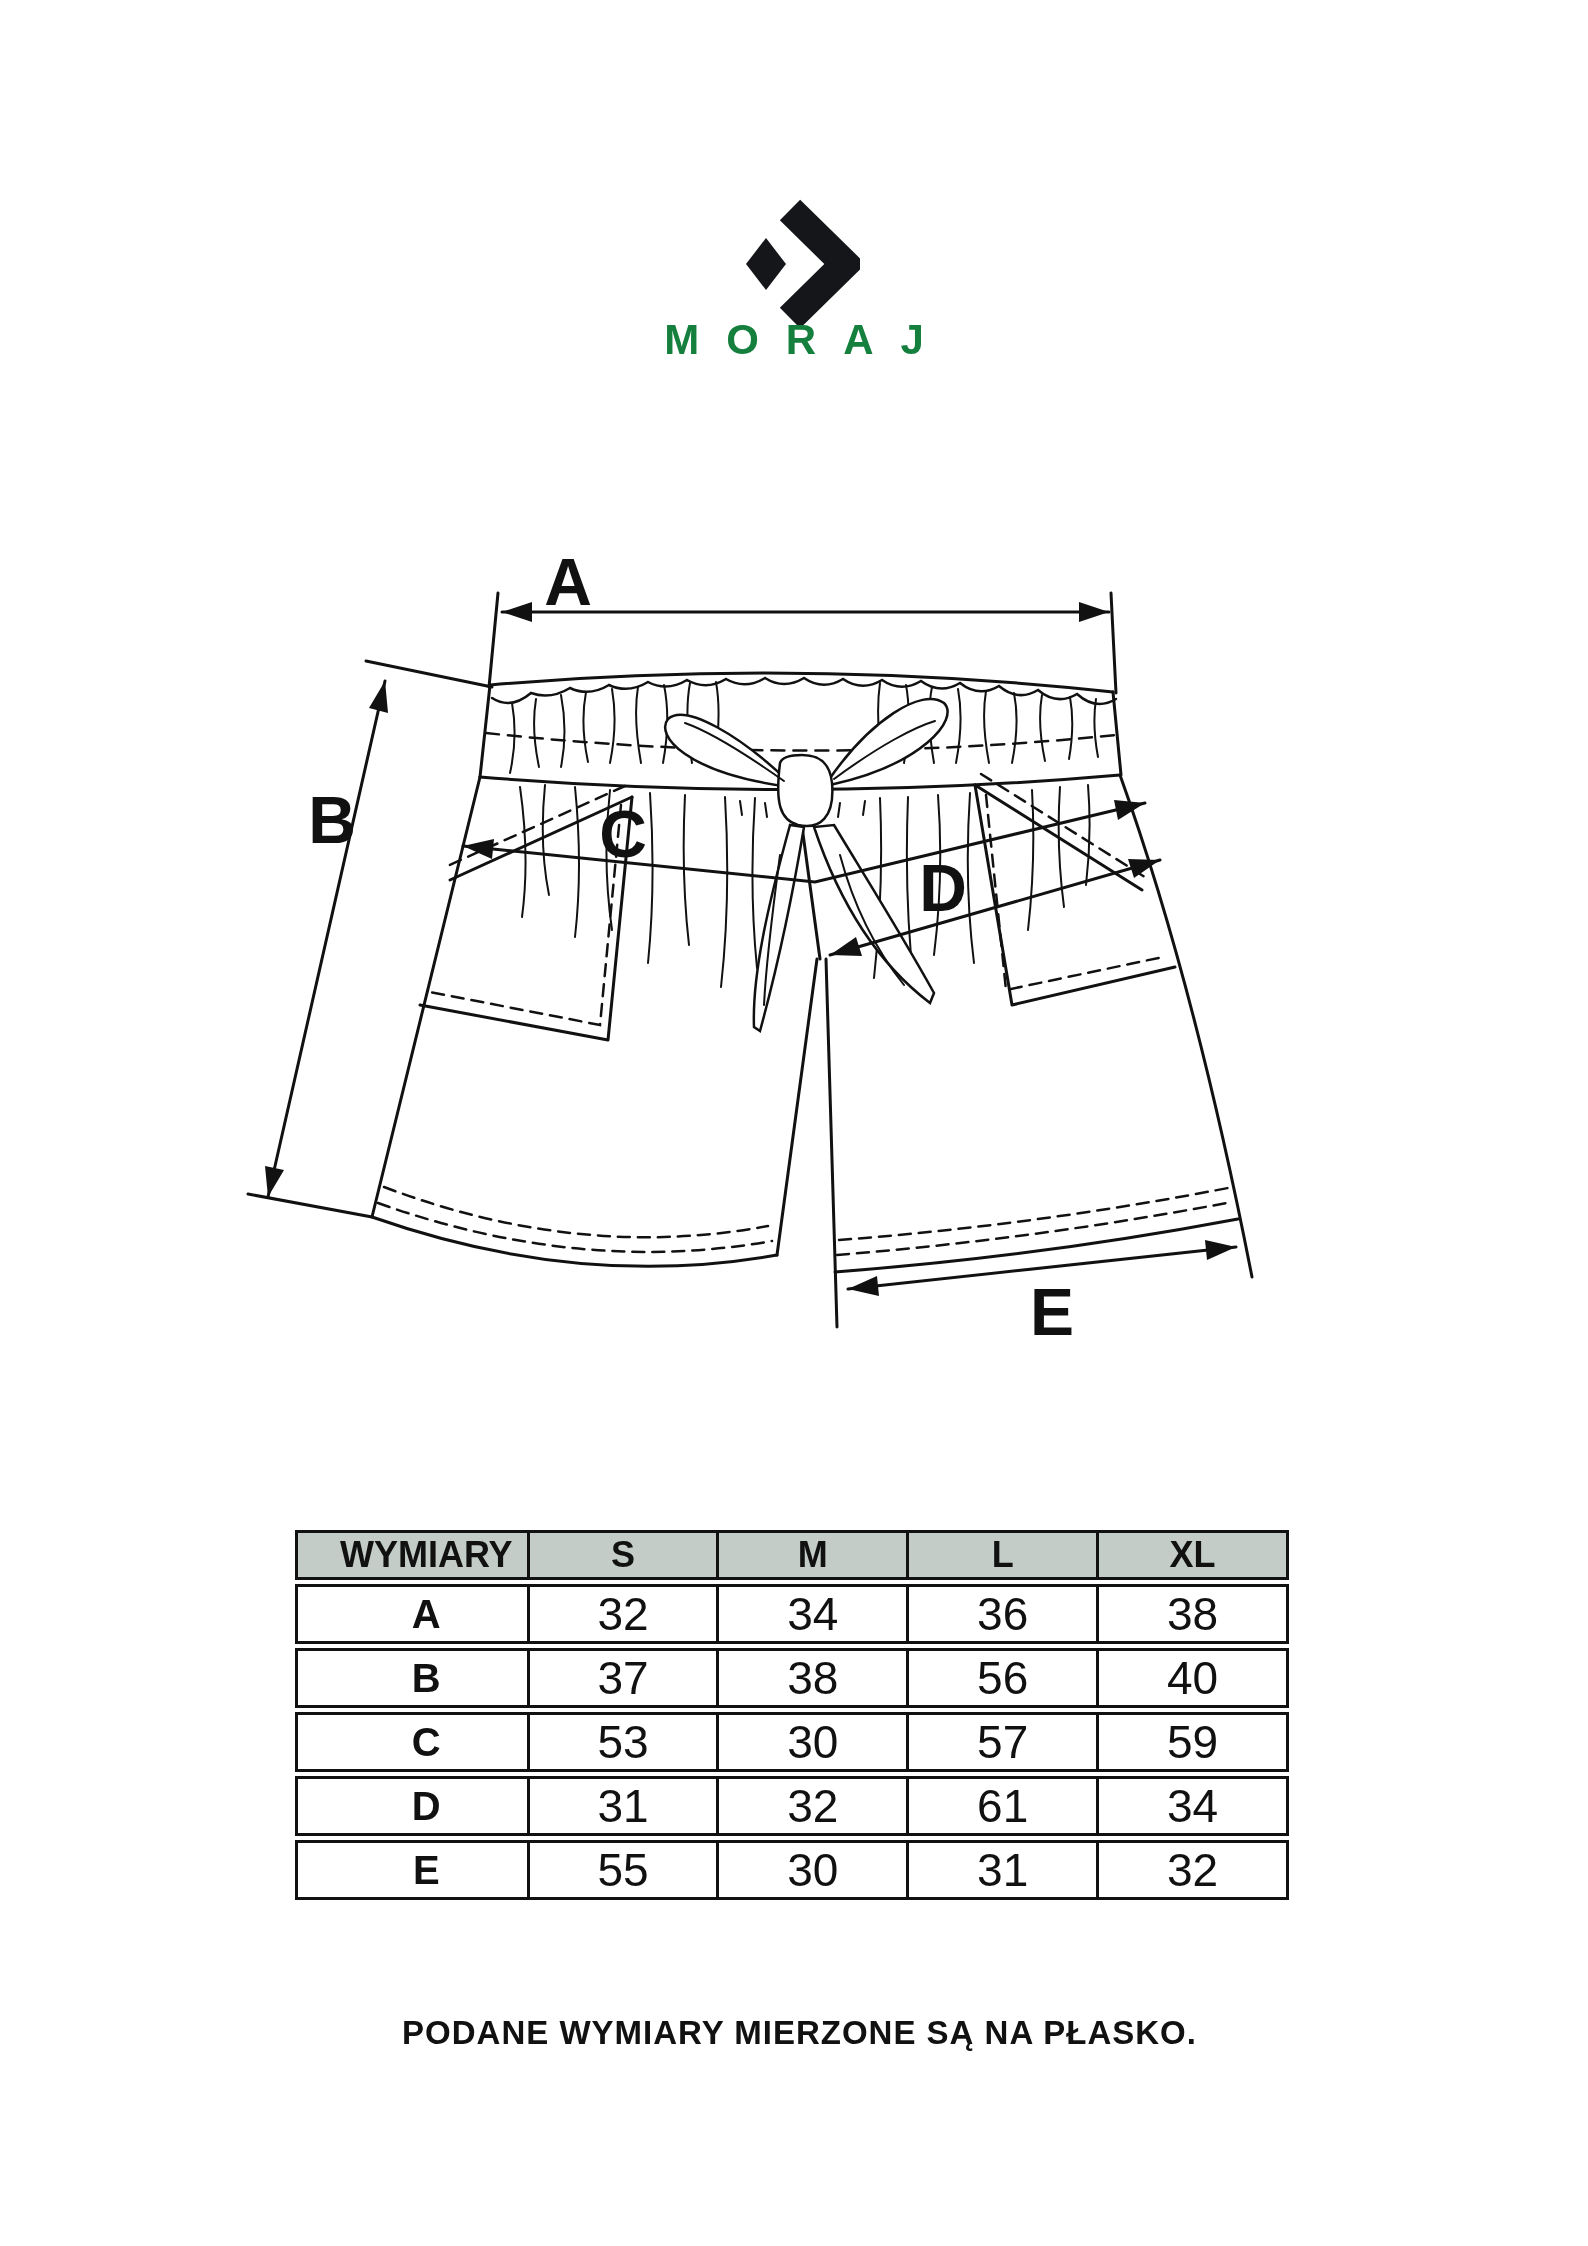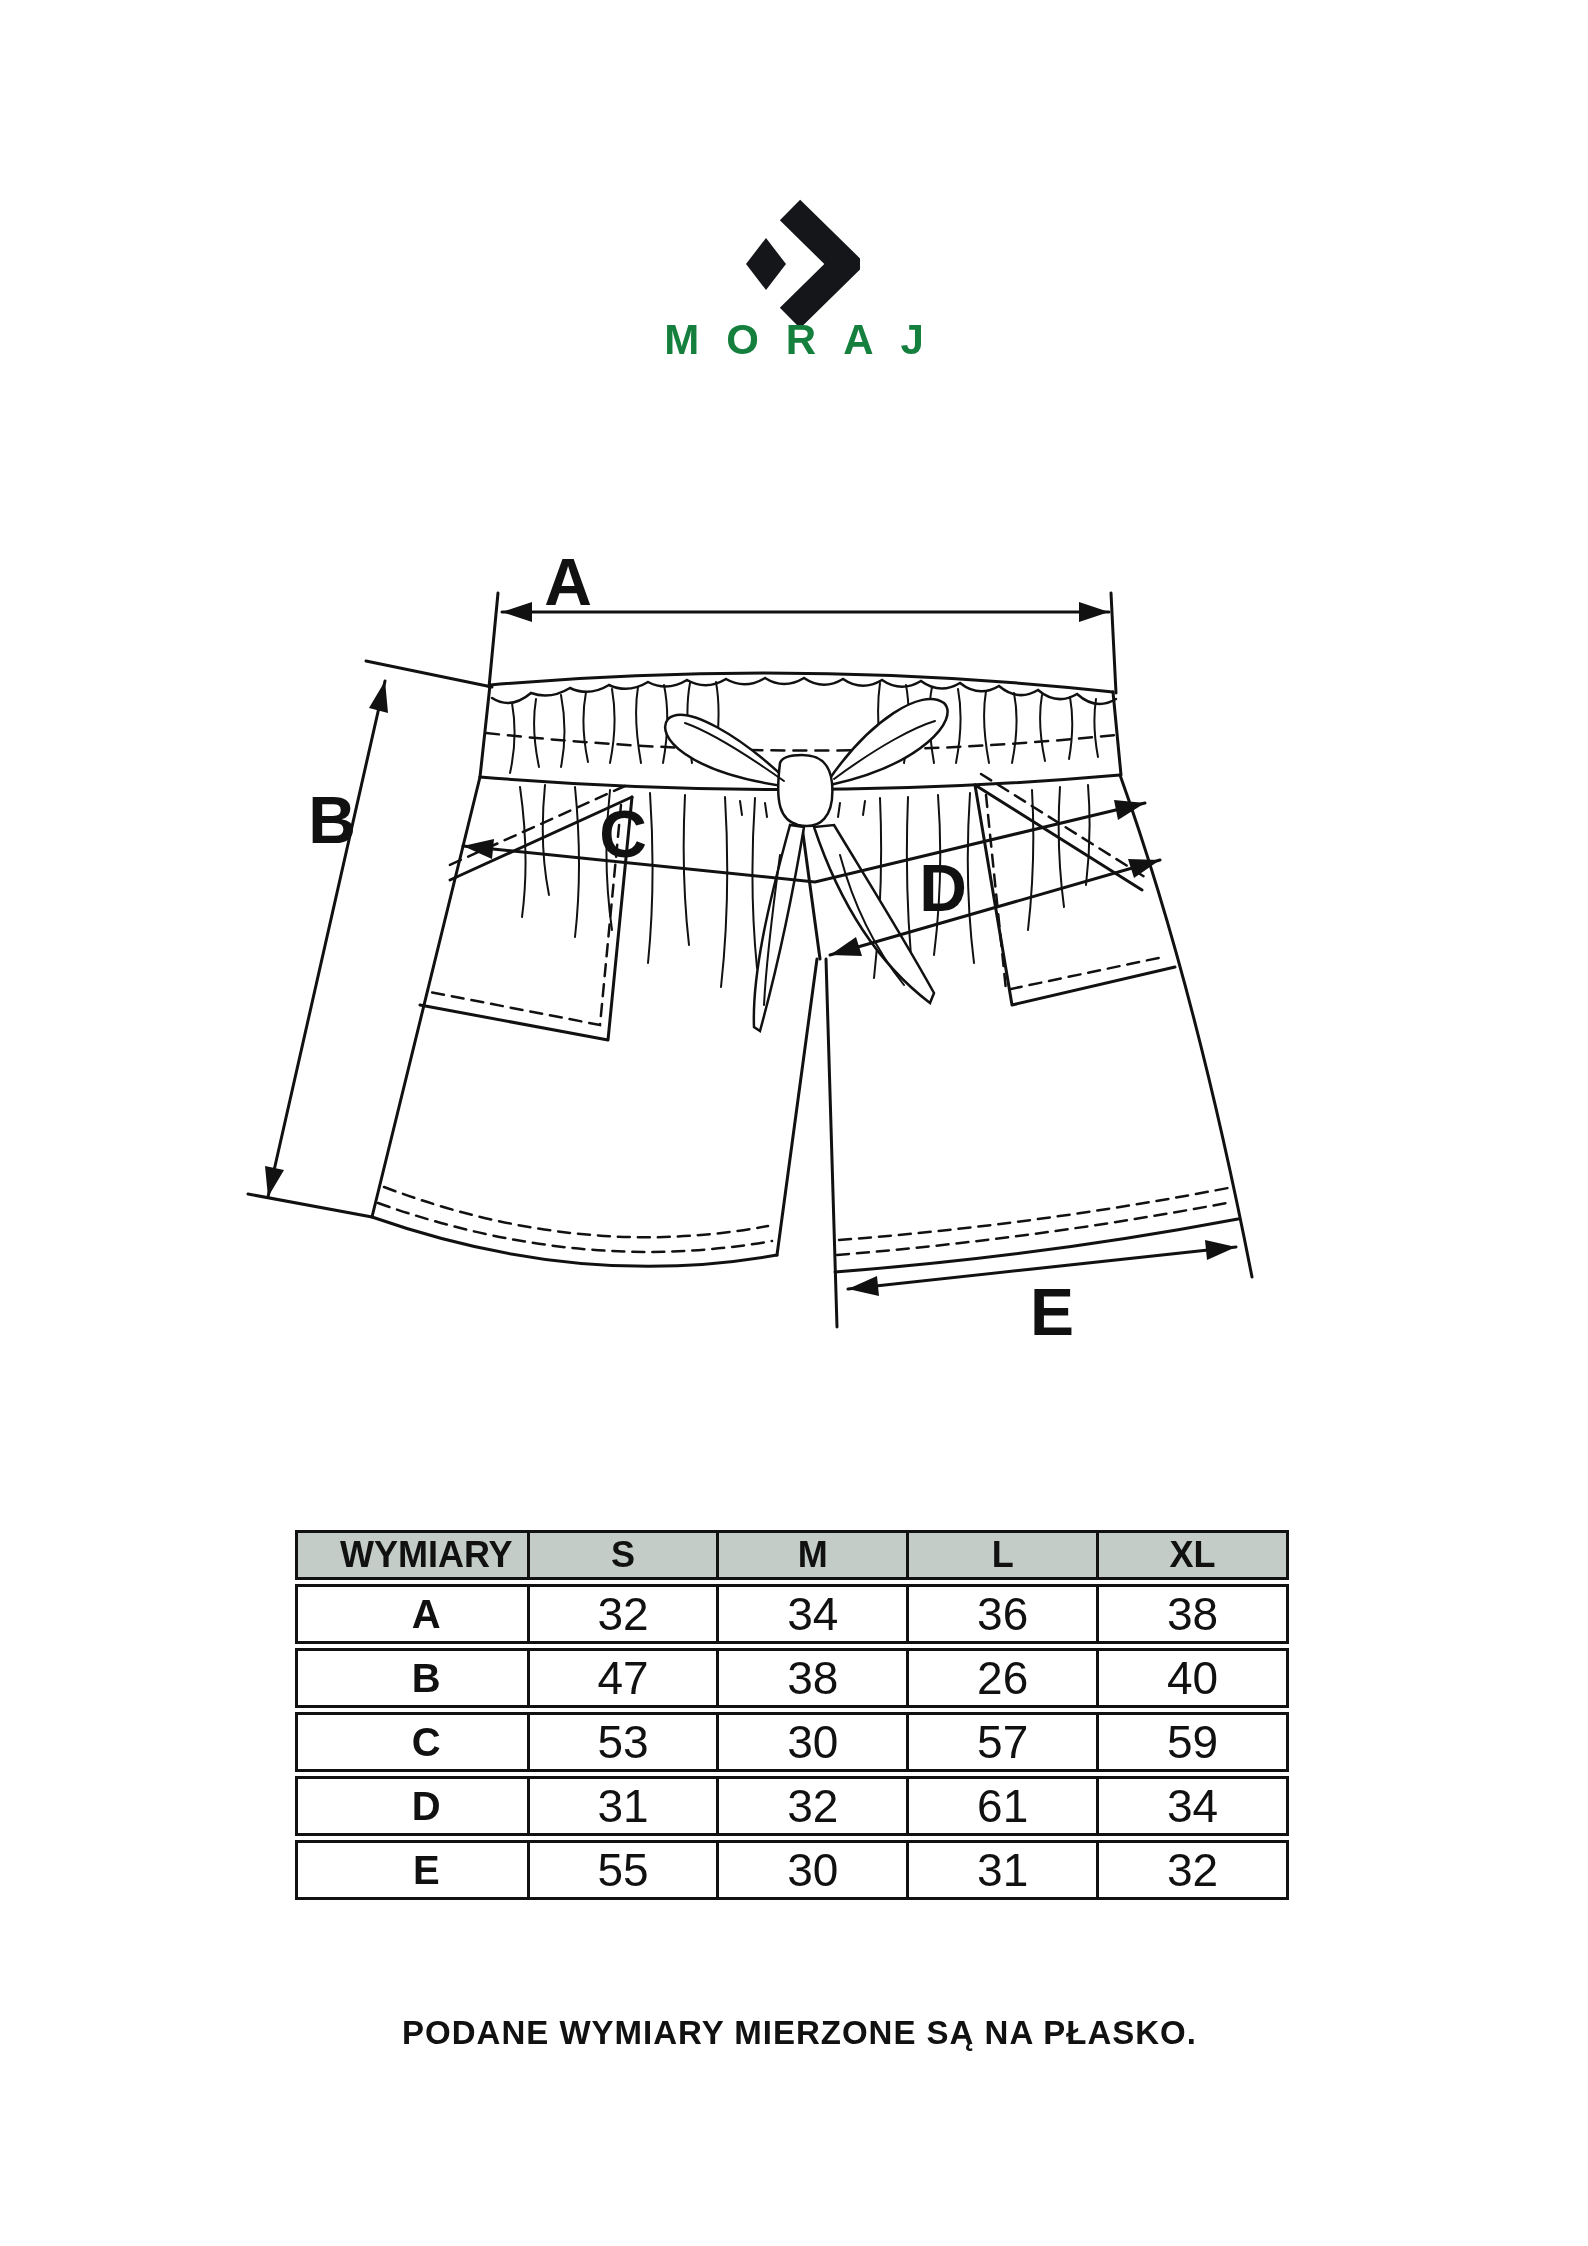--- a/index.html
+++ b/index.html
@@ -152,23 +152,23 @@
   <tbody>
     <tr>
       <td class="rowlabel">A</td>
       <td class="val">32</td>
       <td class="val">34</td>
       <td class="val">36</td>
       <td class="val">38</td>
     </tr>
     <tr>
       <td class="rowlabel">B</td>
-      <td class="val">47</td>
+      <td class="val">37</td>
       <td class="val">38</td>
-      <td class="val">26</td>
+      <td class="val">56</td>
       <td class="val">40</td>
     </tr>
     <tr>
       <td class="rowlabel">C</td>
       <td class="val">53</td>
       <td class="val">30</td>
       <td class="val">57</td>
       <td class="val">59</td>
     </tr>
     <tr>

